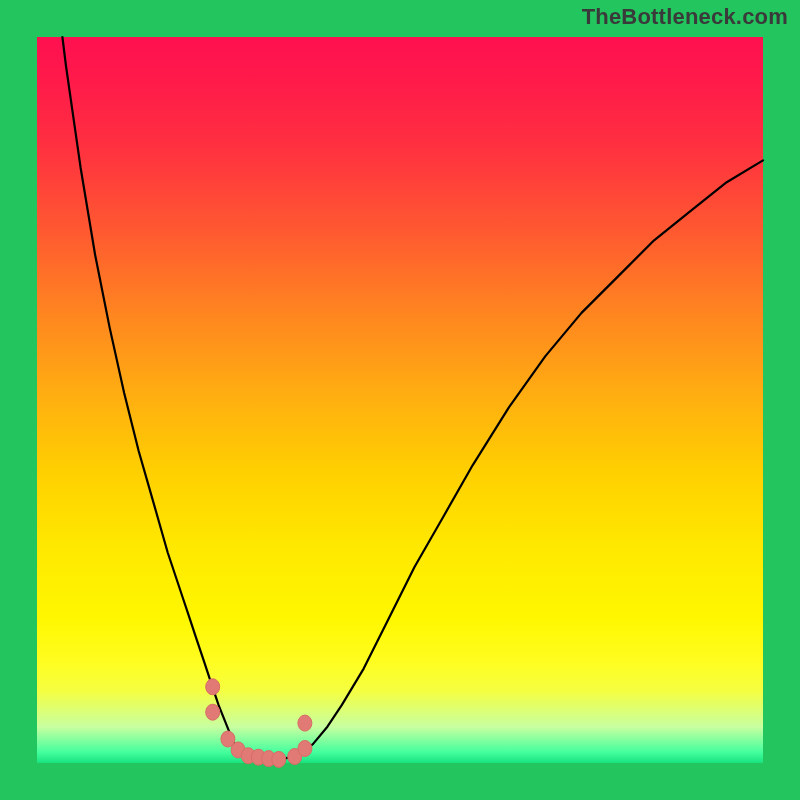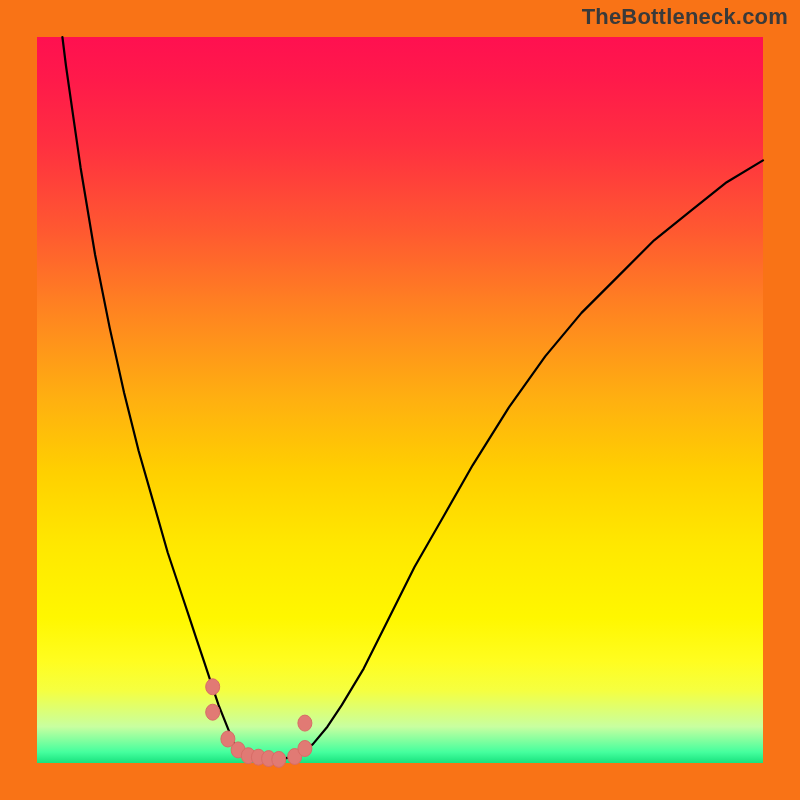--- a/index.html
+++ b/index.html
@@ -8,21 +8,21 @@
     width: 800px;
     height: 800px;
     overflow: hidden;
     background: #000;
     font-family: Arial, Helvetica, sans-serif;
   }
   .stage {
     position: relative;
     width: 800px;
     height: 800px;
-    background: #f97316;
+    background: #22c55e;
   }
   .plot {
     position: absolute;
     left: 37px;
     top: 37px;
     width: 726px;
     height: 726px;
     
     background: linear-gradient(
       to bottom,

